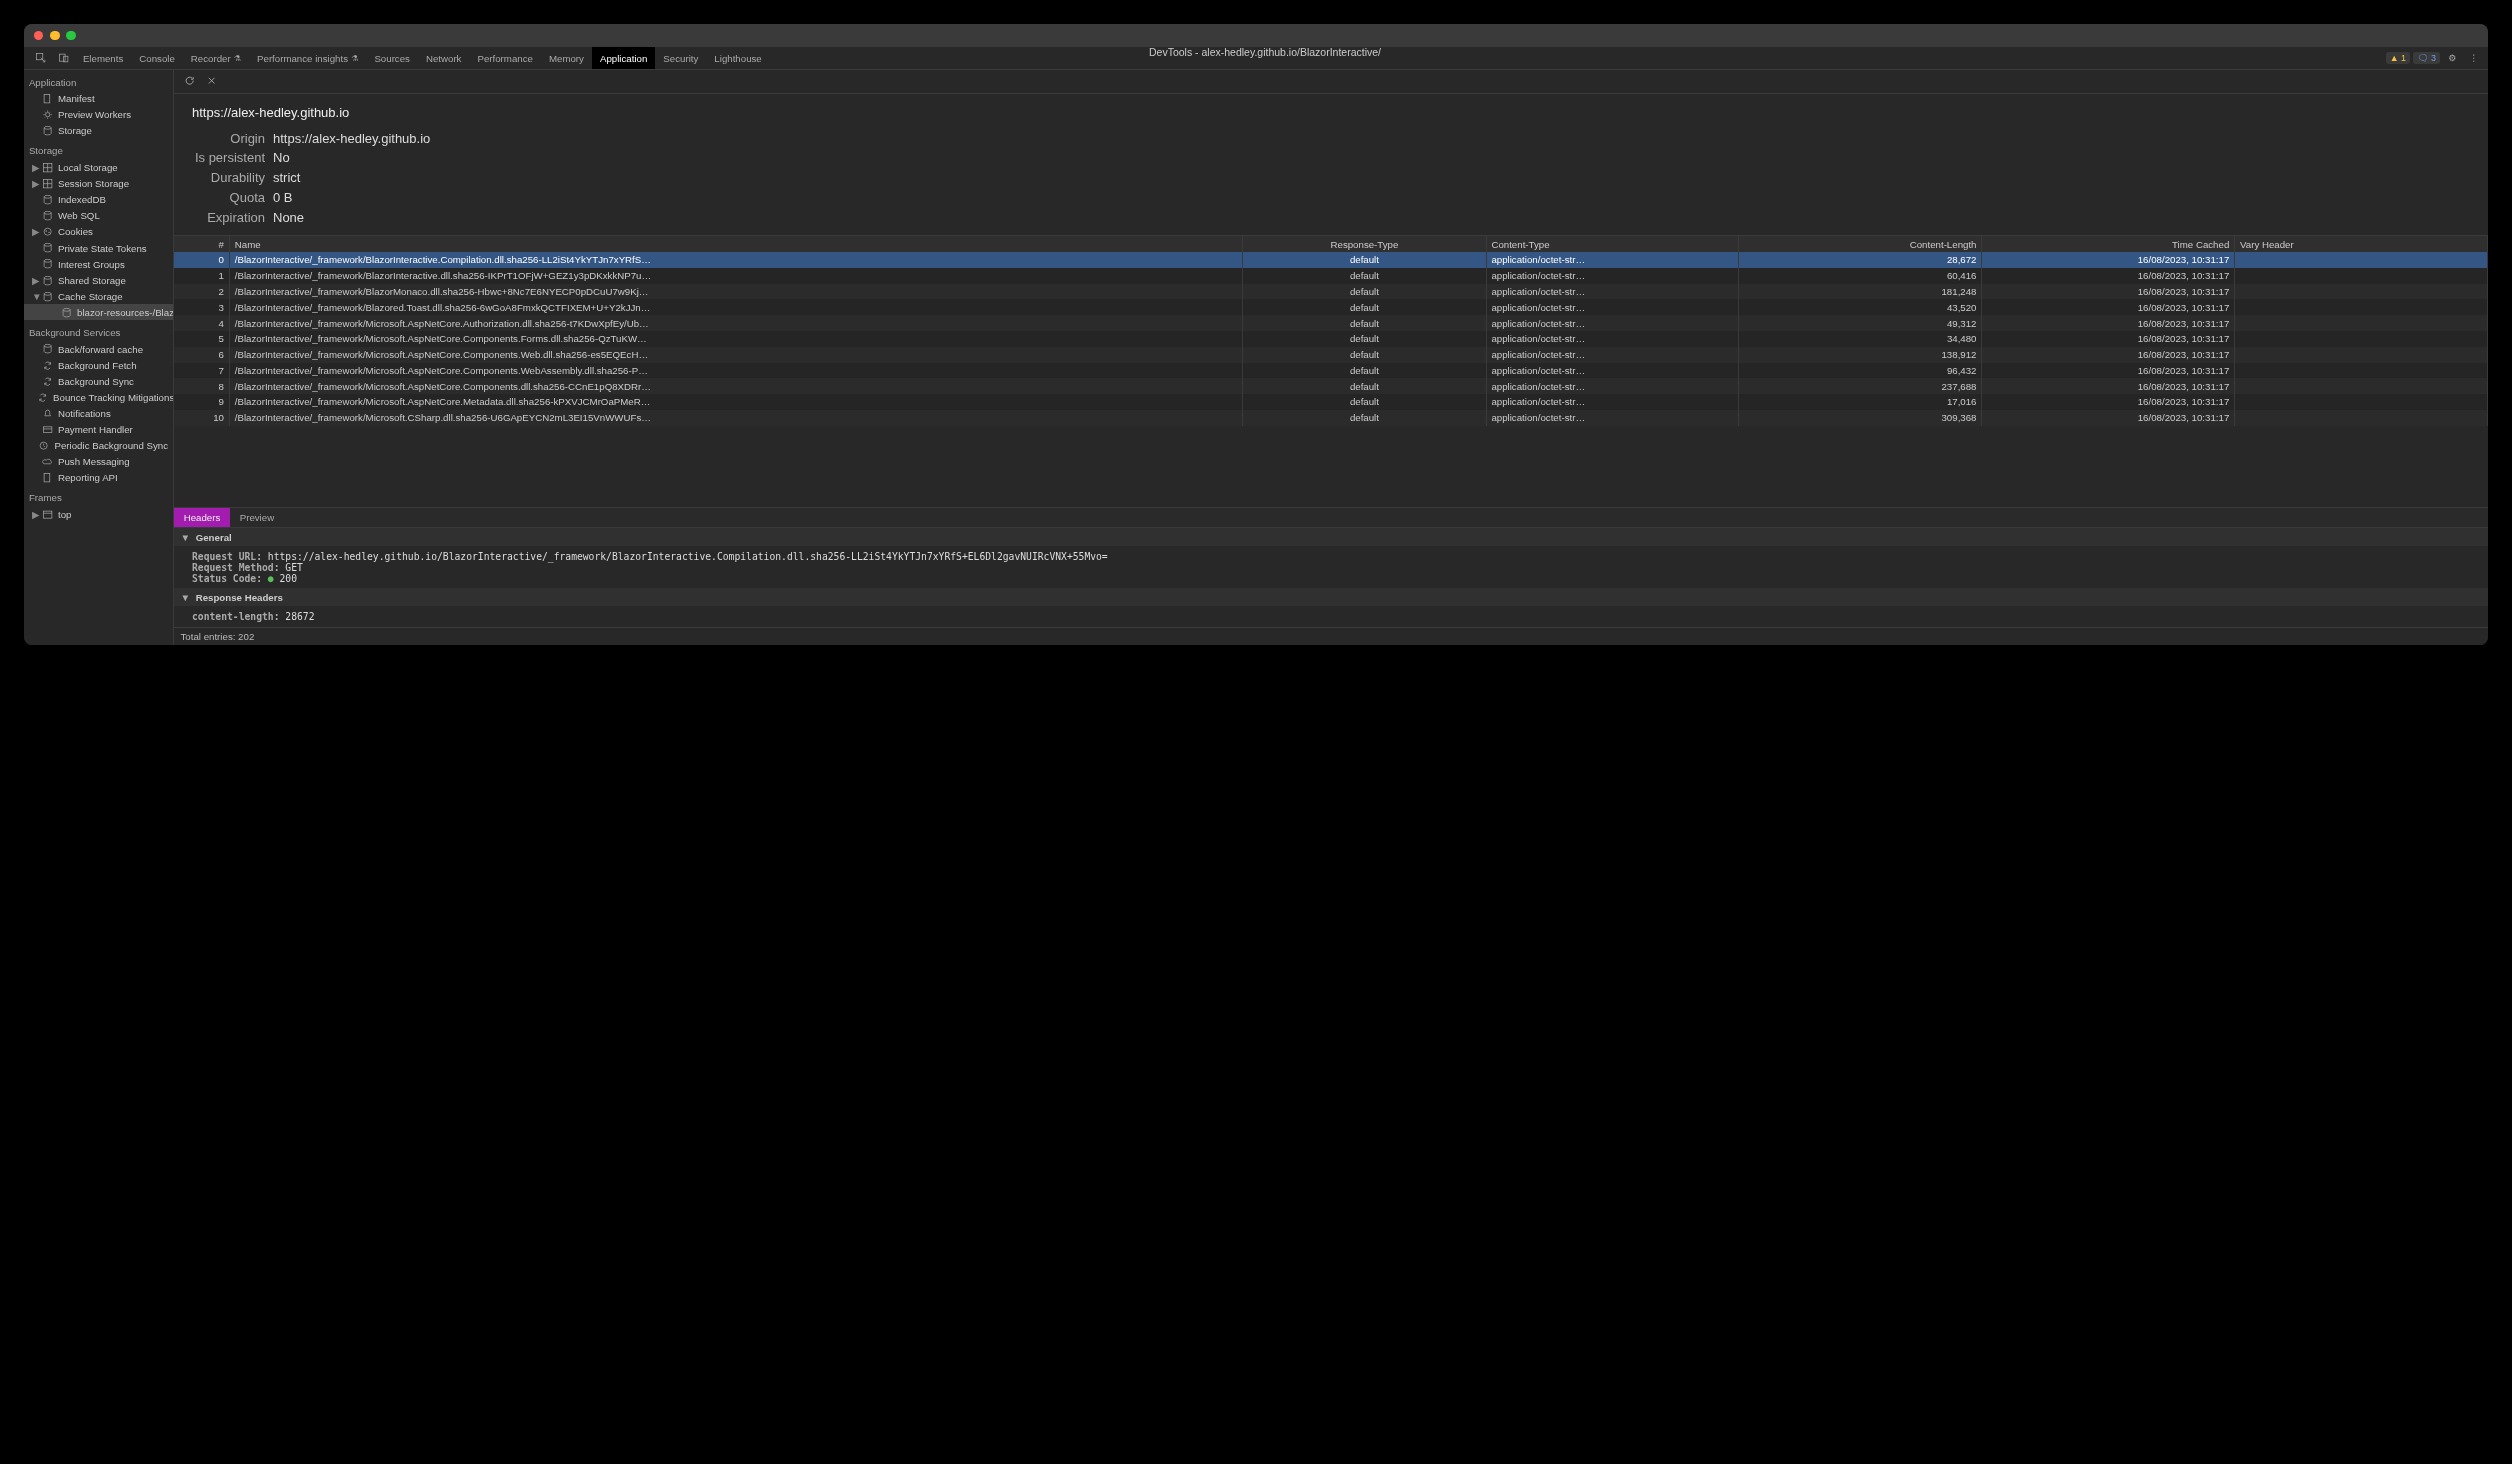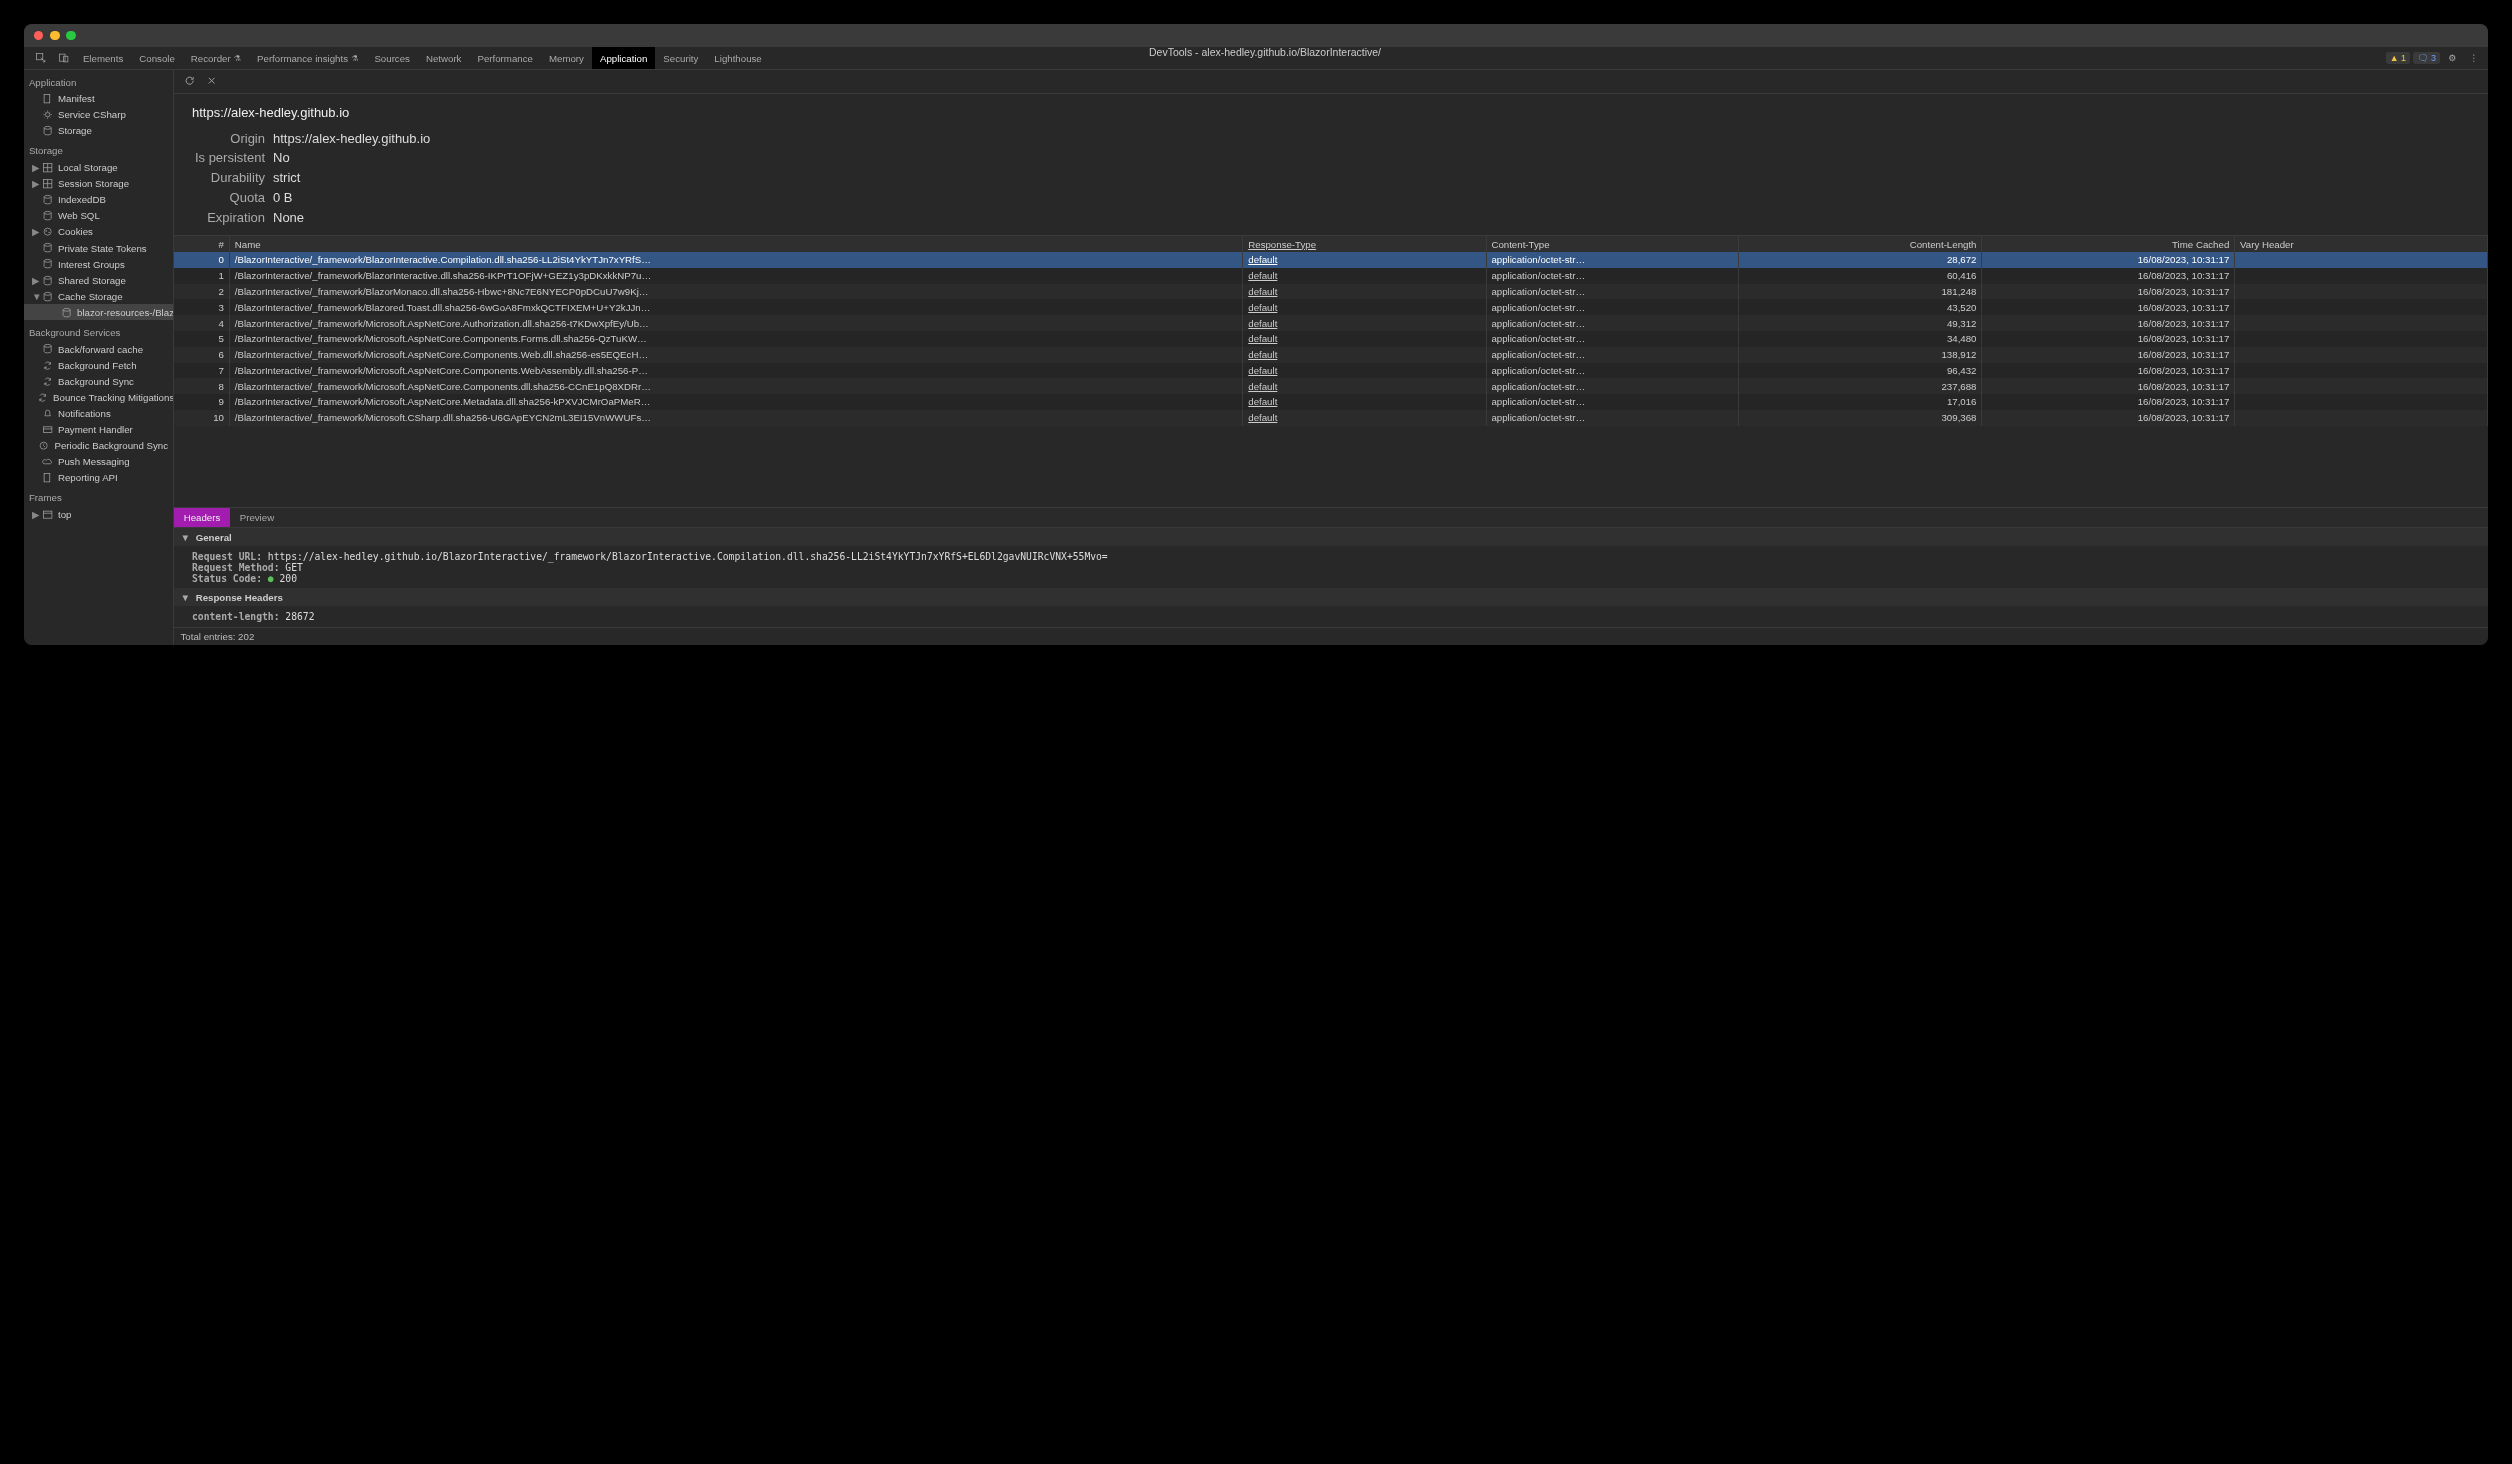--- a/index.html
+++ b/index.html
@@ -91,21 +91,21 @@
 .kv-row .v { color:#ddd; }
 .table-wrap { flex:1; overflow:auto; border-bottom:0.8px solid #3a3a3a;}
 table { width:100%; border-collapse:collapse; table-layout:fixed; font-size:9.7px;}
 th, td { text-align:left; padding:2.4px 4.9px; border-right:0.8px solid #3a3a3a; overflow:hidden; white-space:nowrap; text-overflow:ellipsis; color:#ccc;}
 th { background:#2f2f2f; position:sticky; top:0; color:#ccc; font-weight:normal; height:16px;}
 tbody tr:nth-child(even) td { background:#252525; }
 tbody tr:nth-child(odd) td { background:#2b2b2b; }
 tbody tr.selected td { background:#335685; color:#fff; }
 .col-idx { width:23px; text-align:right;}
 .col-name { width:421px; }
-.col-rt { width:101px; text-align:left;text-decoration:underline;}
+.col-rt { width:101px; text-align:center;}
 .col-ct { width:105px; }
 .col-cl { width:101px; text-align:right;}
 .col-tc { width:105px; text-align:right;}
 .col-vh { width:105px; }
 .sub-tabs { display:flex; background:#2a2a2a; border-bottom:0.8px solid #3a3a3a;}
 .sub-tab { padding:4px 9.7px; color:#aaa; font-size:9.7px; cursor:pointer;}
 .sub-tab.active { background:#a21caf; color:#eee;}
 .details { background:#282828; }
 .detail-section-h { background:#303030; padding:3.2px 6.5px; color:#ccc; font-size:9.7px; display:flex; align-items:center; gap:3.2px;}
 .detail-body { padding:4.9px 6.5px 4.9px 18px; font-family: Menlo, monospace; font-size:9.7px;}
@@ -185,21 +185,21 @@
             <span>Manifest</span>
           </div>
           <div class="sb-item">
             <span class="disc"></span>
             <span class="sb-icon">
               <svg class="svg-icon" viewBox="0 0 16 16">
                 <circle cx="8" cy="8" r="3" fill="none" stroke="#aaa"></circle>
                 <path d="M8 2v2M8 12v2M2 8h2M12 8h2M4 4l1 1M11 11l1 1M12 4l-1 1M5 11l-1 1" stroke="#aaa"></path>
               </svg>
             </span>
-            <span>Service CSharp</span>
+            <span>Preview Workers</span>
           </div>
           <div class="sb-item">
             <span class="disc"></span>
             <span class="sb-icon">
               <svg class="svg-icon" viewBox="0 0 16 16">
                 <ellipse cx="8" cy="4" rx="5" ry="2" fill="none" stroke="#aaa"></ellipse>
                 <path d="M3 4v8a5 2 0 0 0 10 0V4" fill="none" stroke="#aaa"></path>
               </svg>
             </span>
             <span>Storage</span>

